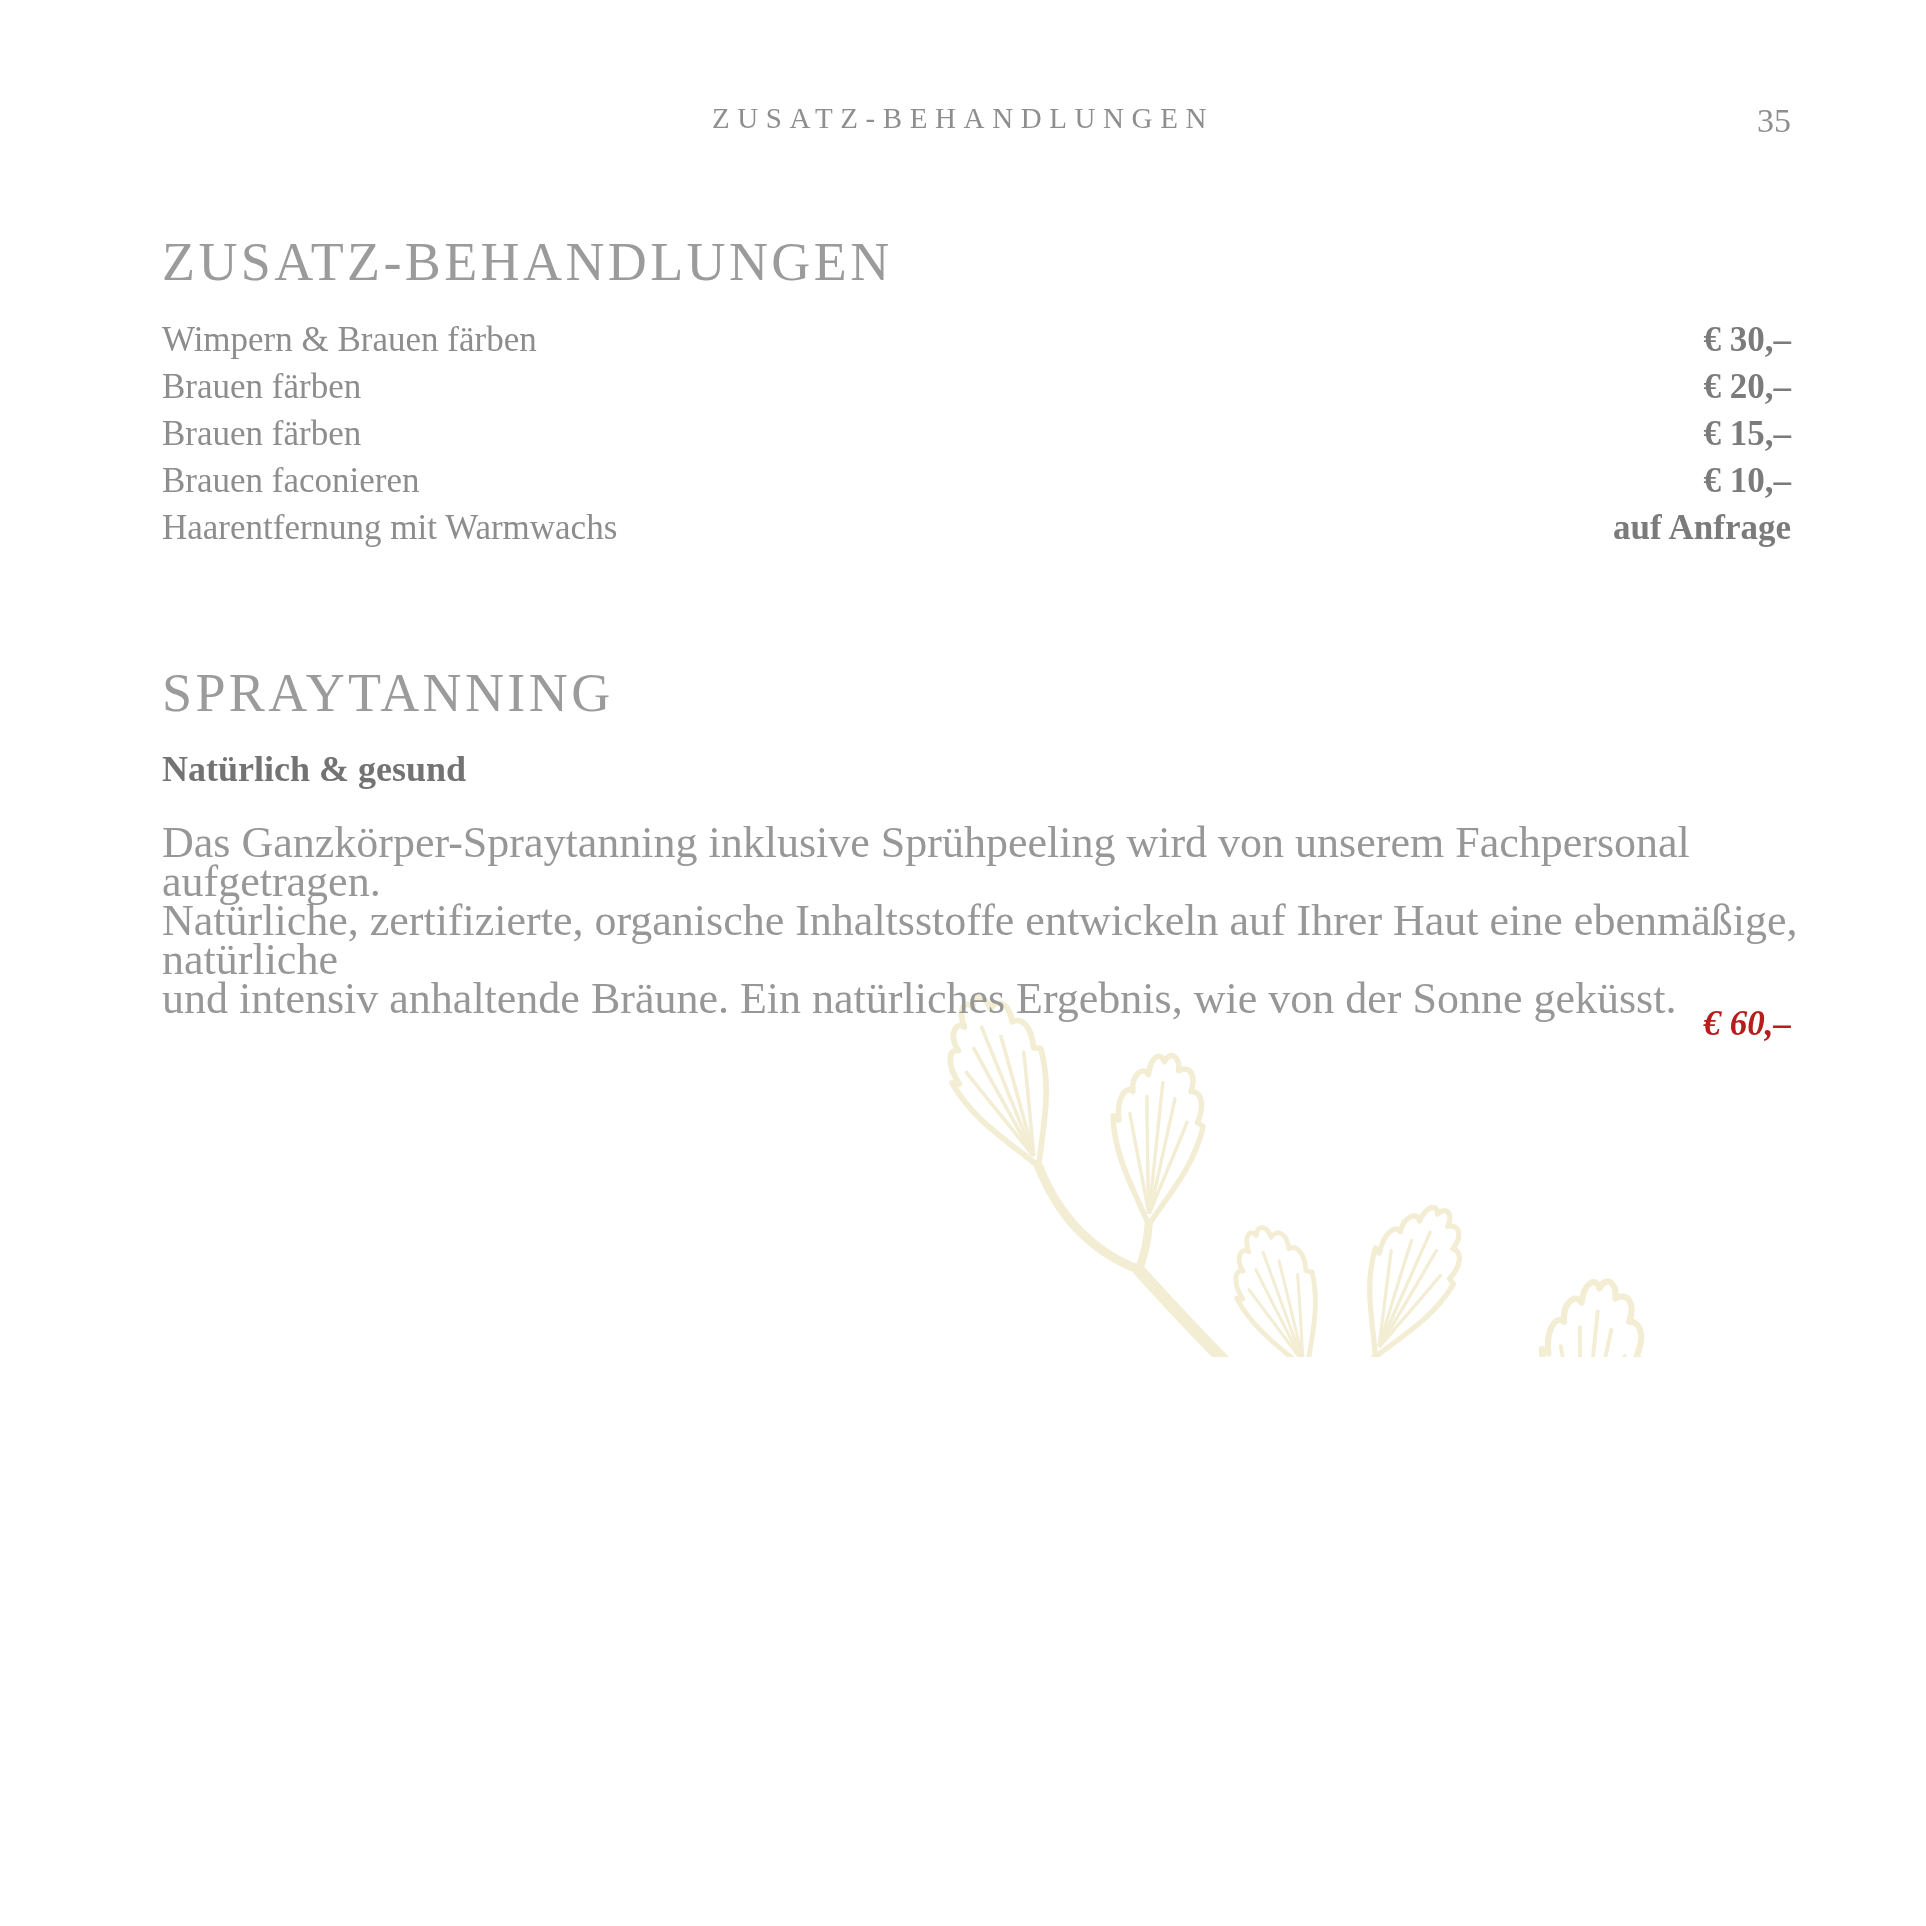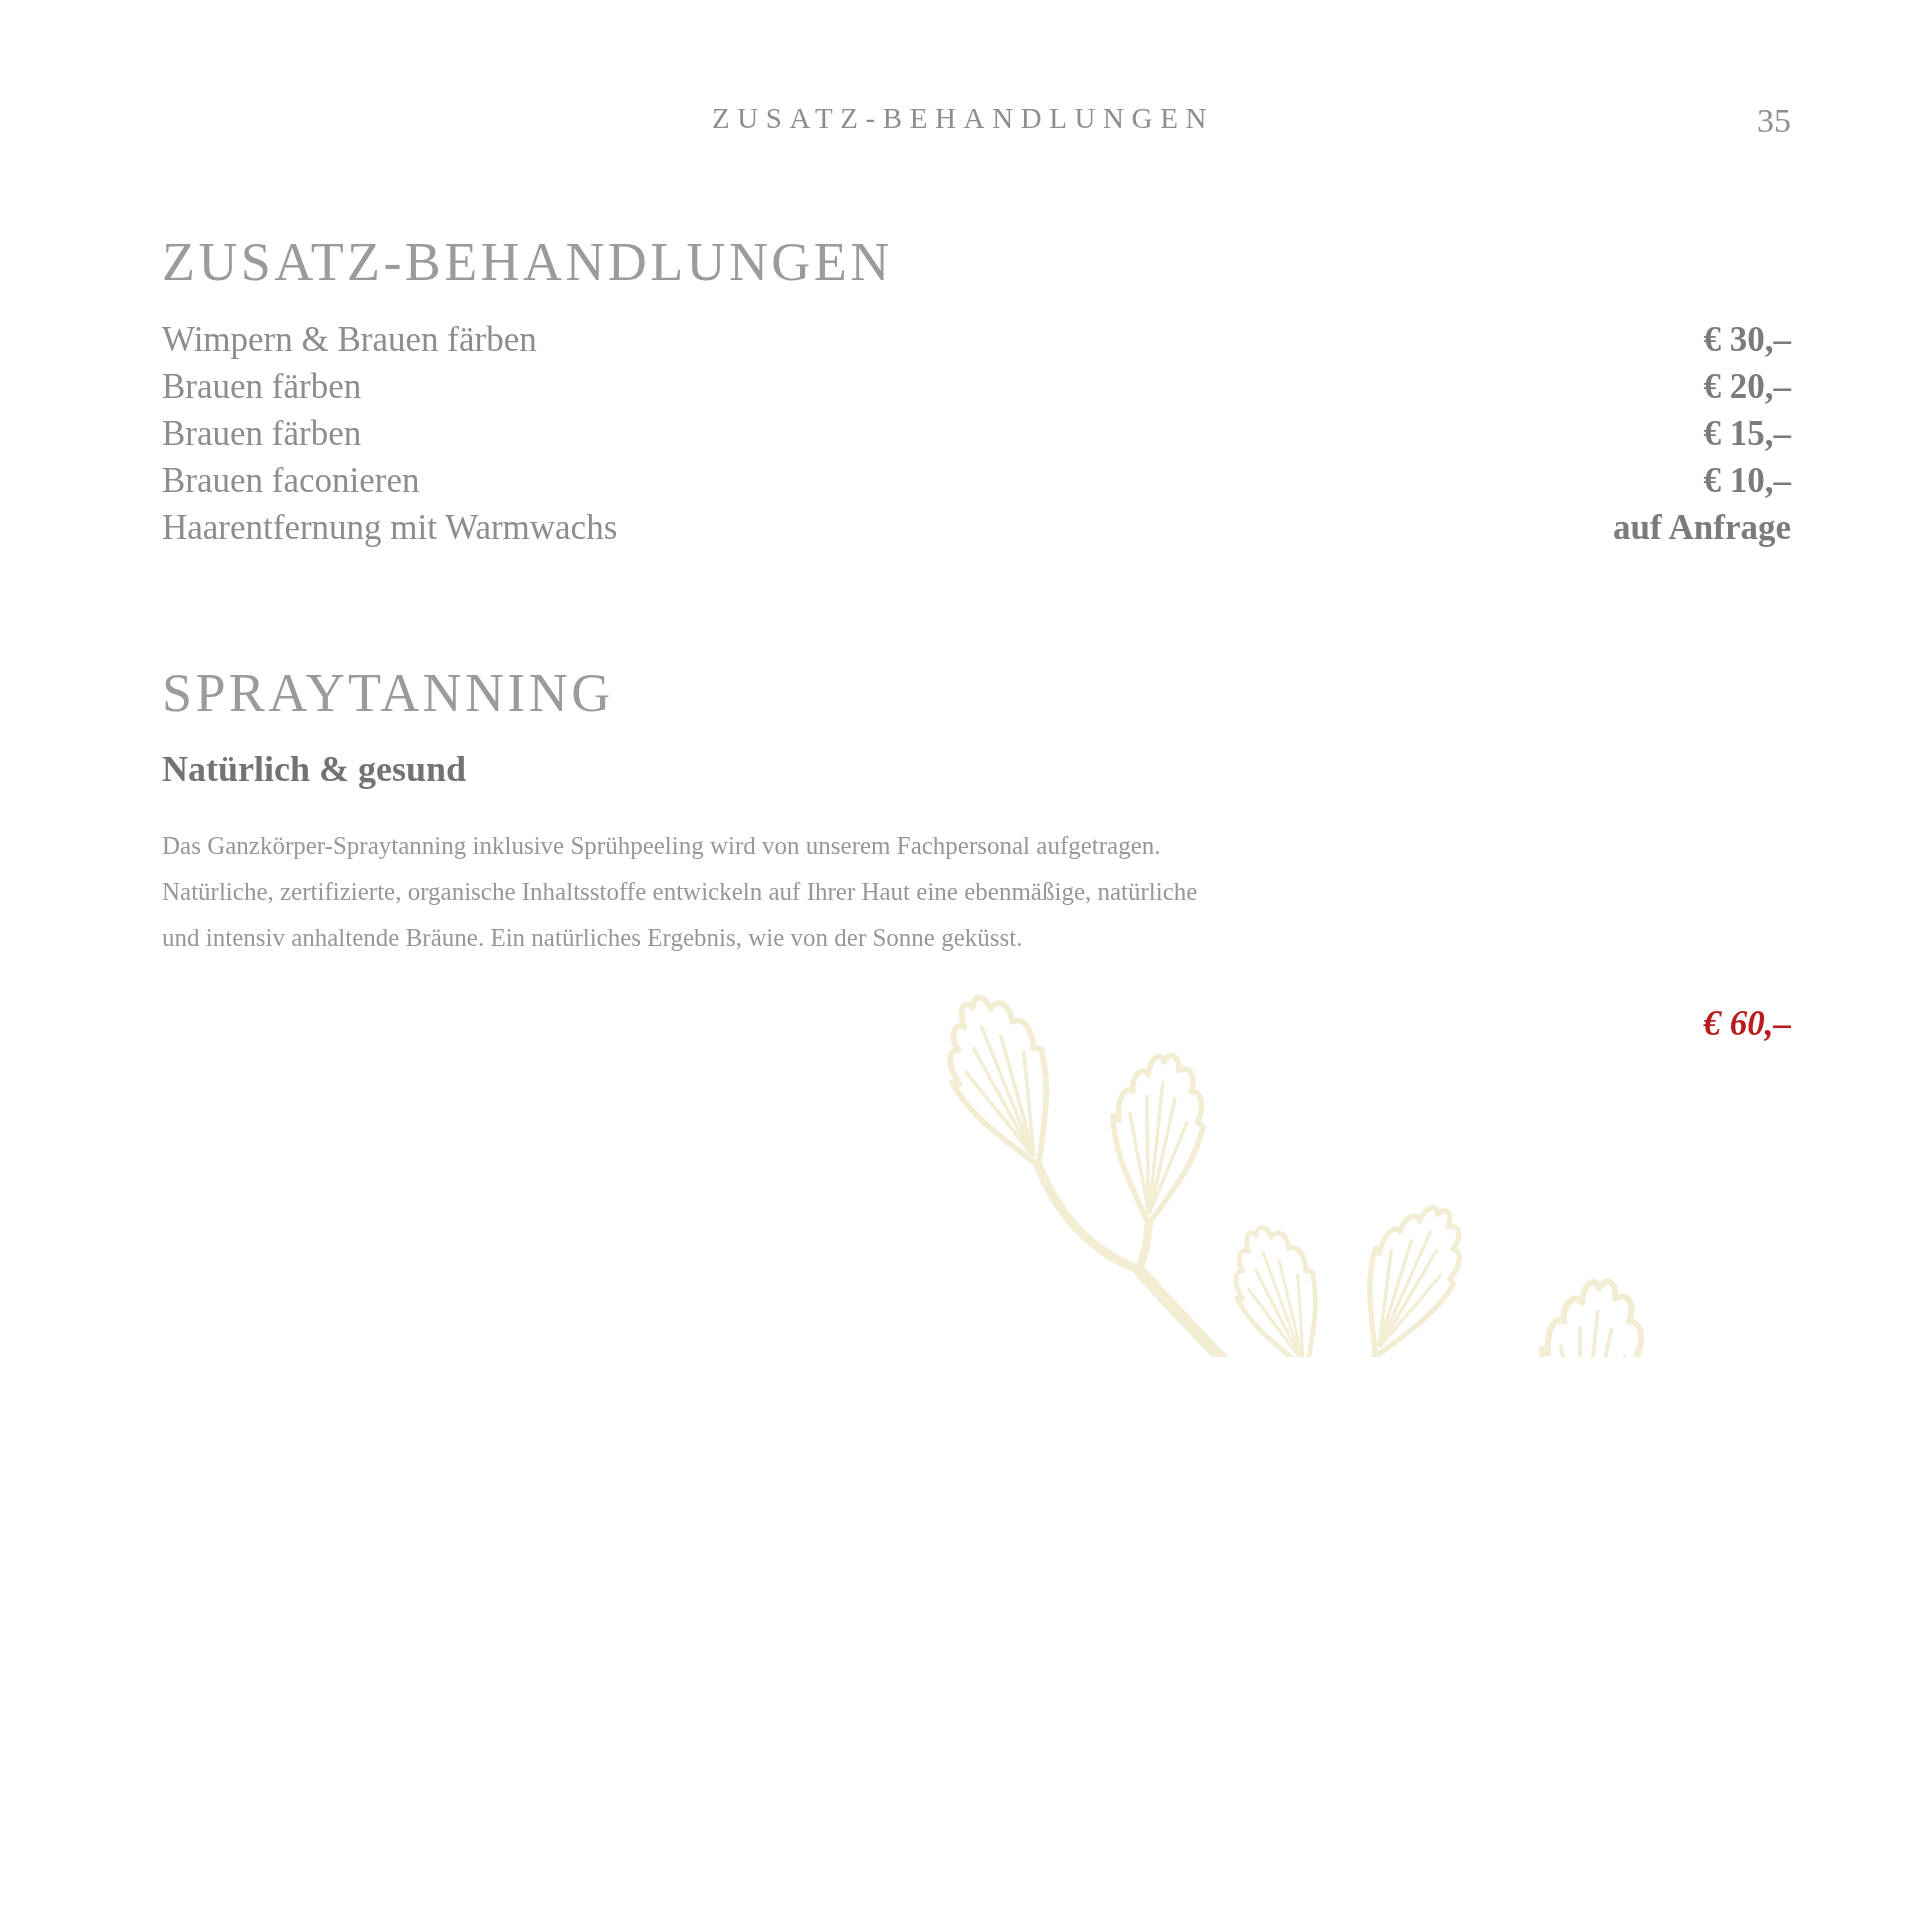--- a/index.html
+++ b/index.html
@@ -45,21 +45,21 @@
     font-size:35px;font-weight:bold;color:#7b7b7b;
   }
   
   .subtitle{
     position:absolute;left:162px;top:748px;
     font-size:36px;font-weight:bold;color:#737373;
   }
   .body-text{
     position:absolute;left:162px;top:823px;
     width:1747px;margin:0;
-    font-size:25px;line-height:46px;color:#979797;
+    font-size:44px;line-height:39px;color:#979797;
     white-space:pre-line;
   }
   .single-price{
     position:absolute;right:135px;top:1004px;
     font-size:35px;font-weight:bold;color:#b91c1c;font-style:italic;
   }
   
   .footer{
     position:absolute;left:0;top:1753px;width:1926px;
     text-align:center;

